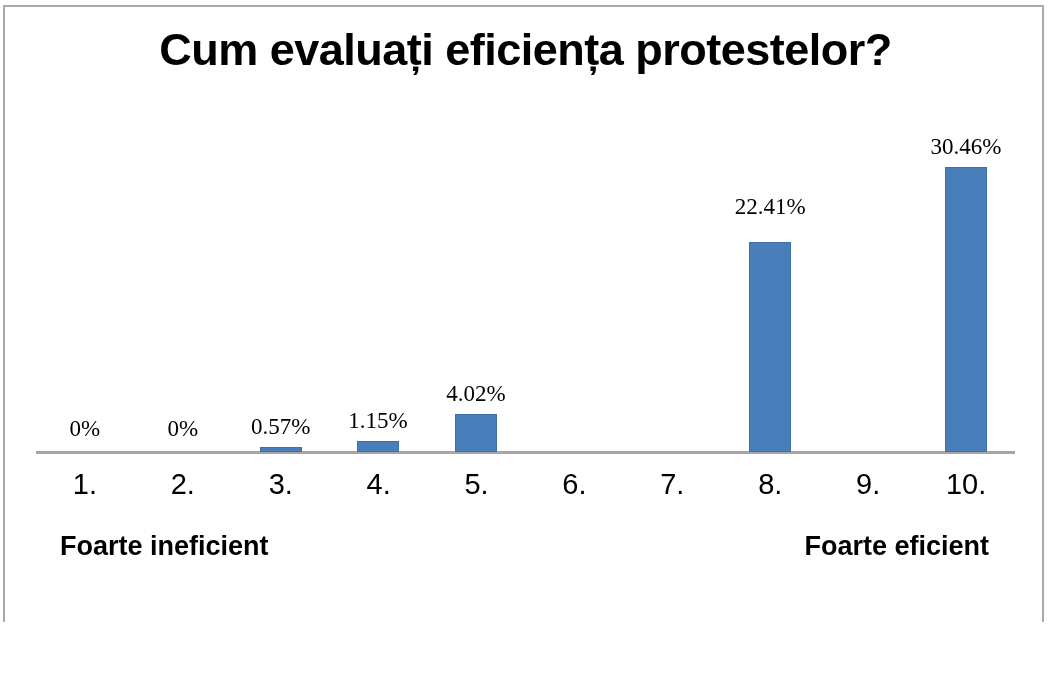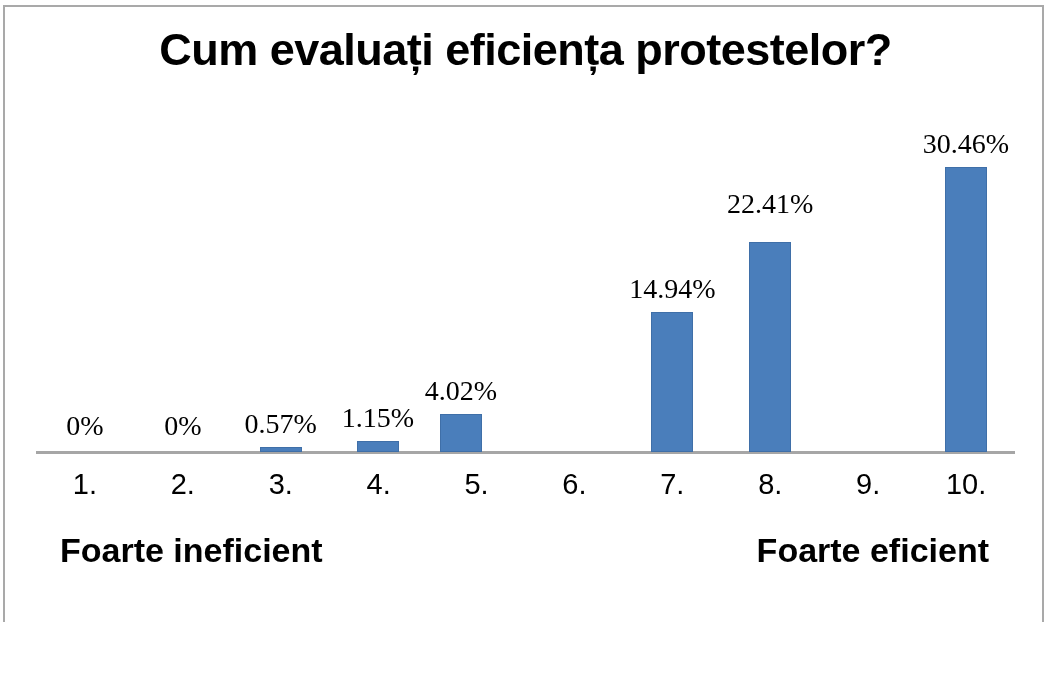--- a/index.html
+++ b/index.html
@@ -81,21 +81,21 @@
   }
   .bar.zero {
     border: none;
     background: transparent;
   }
   .bar-label {
     position: absolute;
     left: 50%;
     transform: translateX(-50%);
     font-family: "Liberation Serif", serif;
-    font-size: 28px;
+    font-size: 23px;
     color: #000000;
     white-space: nowrap;
     line-height: 1;
   }
 
   
   #cat-axis {
     position: absolute;
     left: 36px;
     top: 468px;
@@ -111,21 +111,21 @@
     font-size: 29px;
     color: #000000;
   }
 
   
   .anchor {
     position: absolute;
     top: 531px;
     font-family: "Liberation Sans Narrow", "Liberation Sans", sans-serif;
     font-weight: bold;
-    font-size: 34px;
+    font-size: 27px;
     color: #000000;
     white-space: nowrap;
   }
   #anchor-low  { left: 60px; }
   #anchor-high { right: 62px; }
 </style>
 </head>
 <body>
 
 <div id="slide">
@@ -150,30 +150,26 @@
     <div class="bar-slot" style="left:195.8px;">
       <div class="bar" style="height:5px;"></div>
       <div class="bar-label" style="bottom:14px;text-align:right;">0.57%</div>
     </div>
 
     <div class="bar-slot" style="left:293px;">
       <div class="bar" style="height:11px;"></div>
       <div class="bar-label" style="bottom:20px;">1.15%</div>
     </div>
 
-    <div class="bar-slot" style="left:376px;text-align:center;">
+    <div class="bar-slot" style="left:391px;text-align:center;">
       <div class="bar" style="height:38px;"></div>
       <div class="bar-label" style="bottom:47px;">4.02%</div>
     </div>
 
 
-    <div class="bar-slot" style="left:587.4px;">
-      <div class="bar" style="height:140px;"></div>
-      <div class="bar-label" style="bottom:149px;">14.94%</div>
-    </div>
 
     <div class="bar-slot" style="left:685.3px;">
       <div class="bar" style="height:210px;"></div>
       <div class="bar-label" style="bottom:234px;">22.41%</div>
     </div>
 
 
     <div class="bar-slot" style="left:881.1px;">
       <div class="bar" style="height:285px;"></div>
       <div class="bar-label" style="bottom:294px;">30.46%</div>

